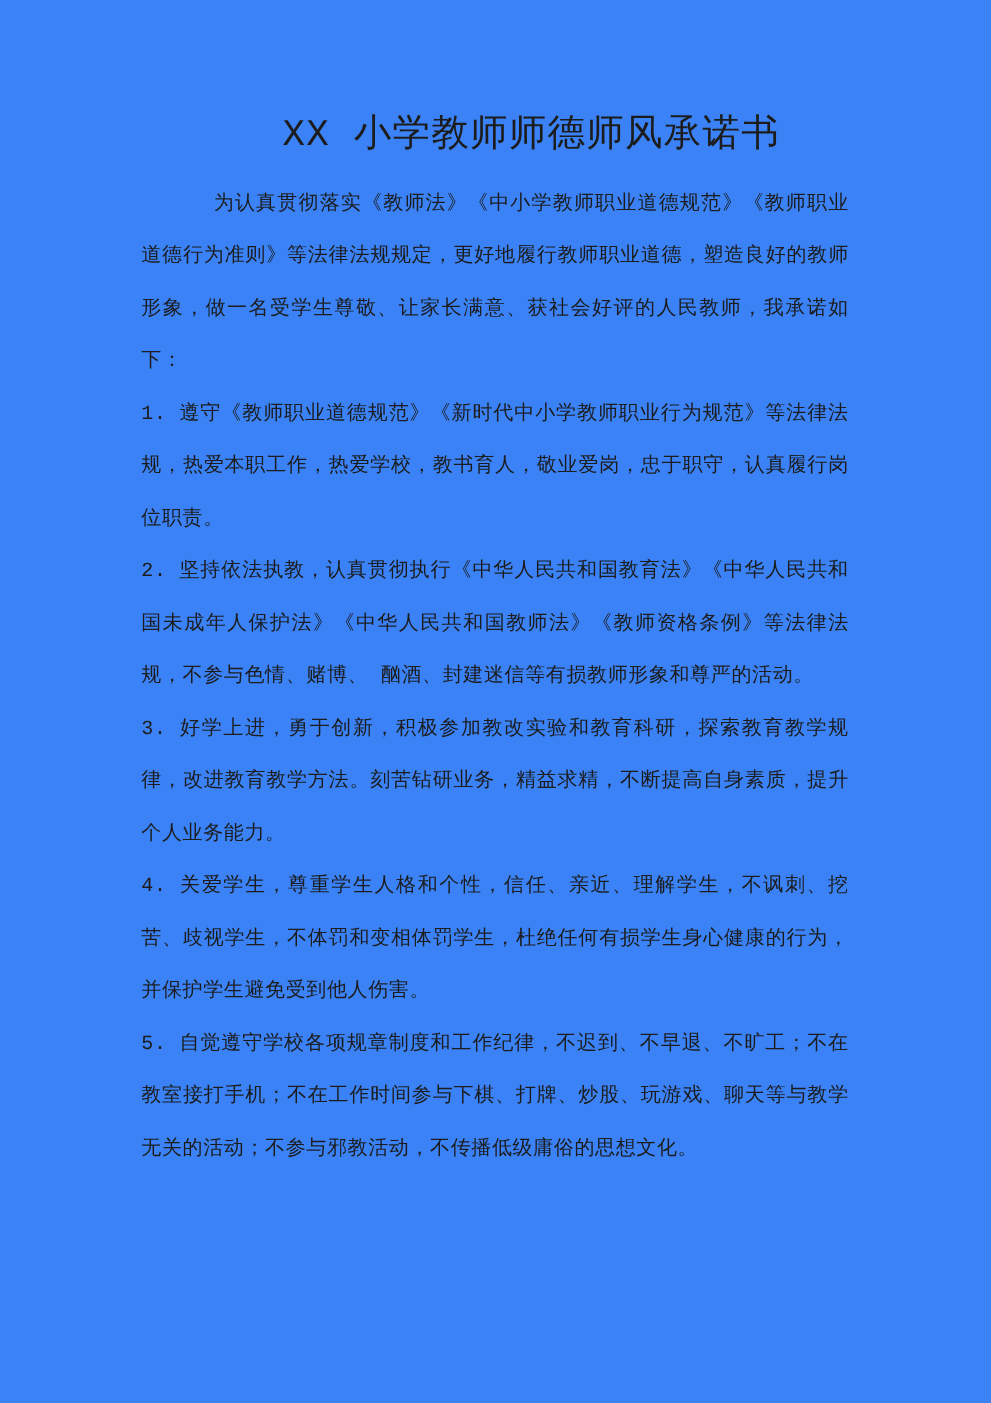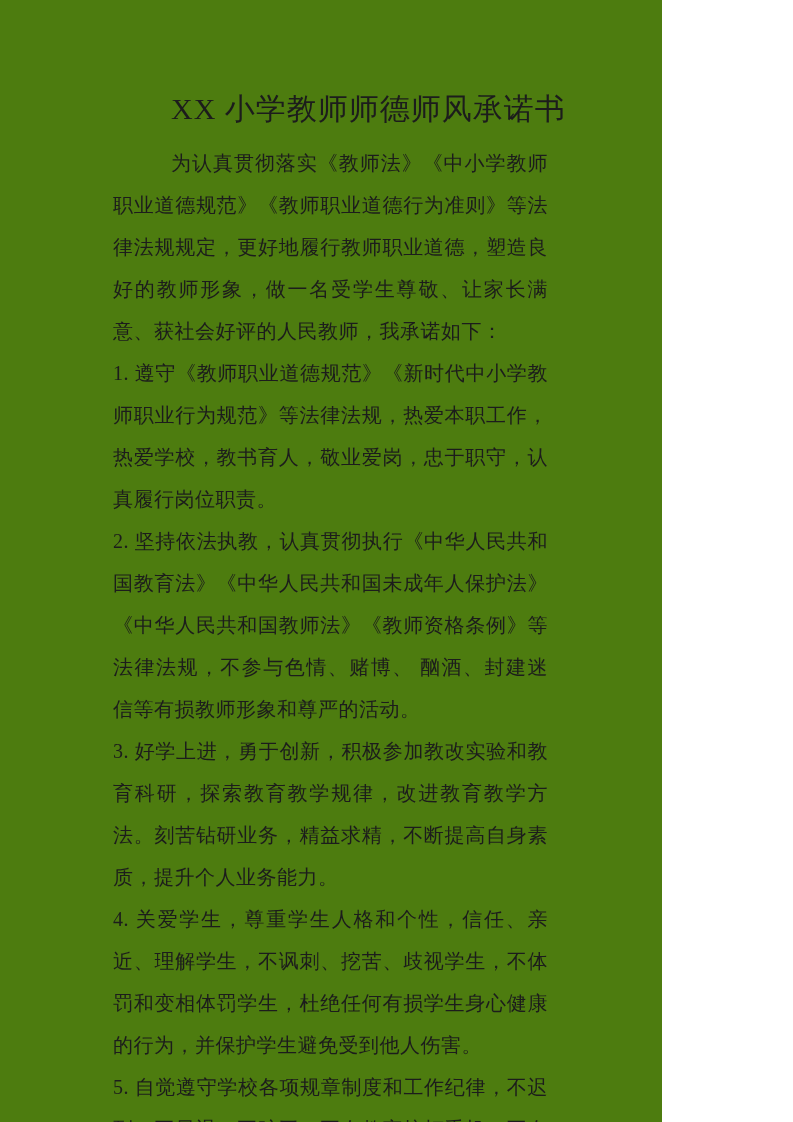--- a/index.html
+++ b/index.html
@@ -2,42 +2,42 @@
 <html><head>
 <meta charset="utf-8">
 <style>
   html, body {
     margin: 0;
     padding: 0;
     background: #ffffff;
   }
   .page {
     position: relative;
-    width: 662px;
+    width: 793px;
     height: 1122px;
-    background: #4d7c0f;
+    background: #3b82f6;
     box-sizing: border-box;
     overflow: hidden;
     padding: 86px 114px 0 113px;
-    font-family: Liberation Serif, serif;
+    font-family: Liberation Mono, monospace;
     color: #1c1c1c;
   }
   .doc-title {
     font-size: 30px;
     font-weight: normal;
     line-height: 46px;
     margin: 0 0 10px 0;
     text-align: center;
     
     text-indent: 58px;
     white-space: nowrap;
     letter-spacing: 1px;
   }
   .body-text p {
-    font-size: 20px;
+    font-size: 16px;
     line-height: 42px;
     margin: 0;
     text-align: justify;
     text-justify: inter-ideograph;
     letter-spacing: 0.5px;
   }
   .body-text p.first-indent {
     text-indent: 58px;
   }
 </style>

